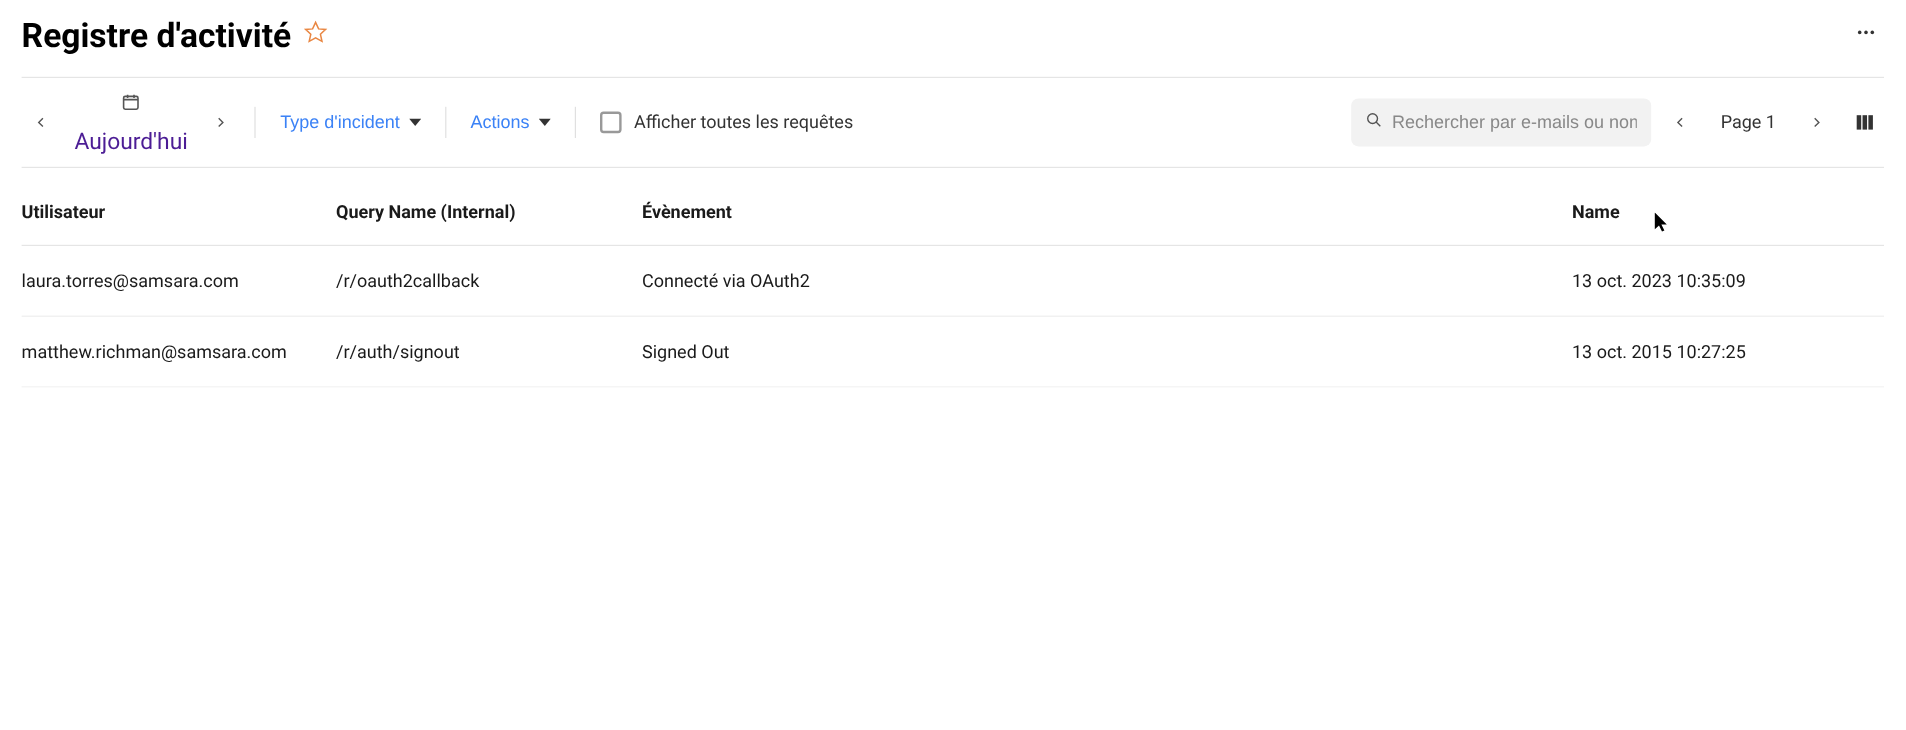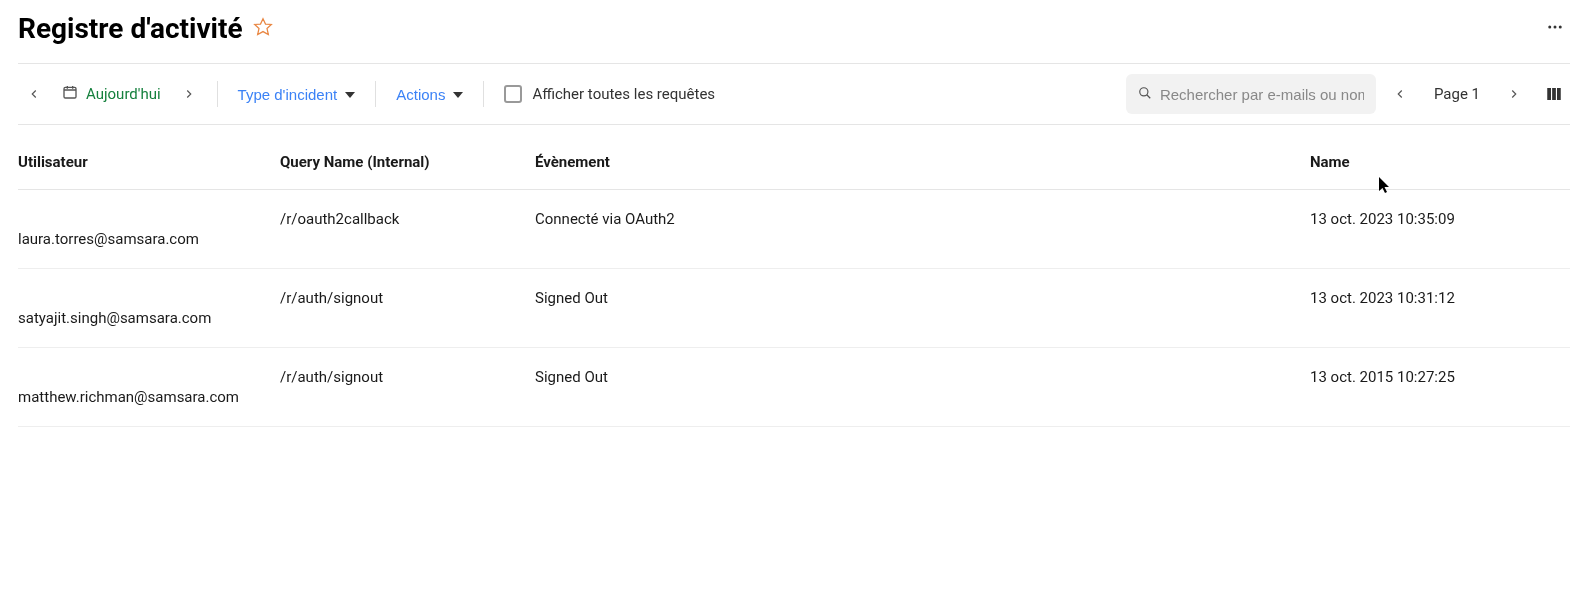--- a/index.html
+++ b/index.html
@@ -78,23 +78,24 @@
     .tb-divider {
       width: 1px;
       height: 26px;
       background: #e0e0e0;
       margin: 0 4px;
     }
     .date-label {
       display: flex;
       align-items: center;
       gap: 8px;
-      font-size: 15px;
-      color: #15803d;
+      font-size: 19px;
+      color: #4c1d95;
       padding: 0 4px;
+      flex-direction: column;
     }
     .chevron svg, .calendar-icon svg, .caret svg, .search-icon svg, .columns-icon svg {
       width: 14px;
       height: 14px;
       stroke: #555;
       fill: none;
       stroke-width: 2;
     }
     .calendar-icon svg {
       width: 16px;
@@ -191,21 +192,20 @@
       vertical-align: top;
     }
     .col-user { width: 262px; margin-left: 44px; }
     .col-query { width: 255px; }
     .col-event { width: auto; }
     .col-date { width: 260px; }
     .user-cell {
       max-width: 245px;
       word-wrap: break-word;
       overflow-wrap: break-word;
-      margin-top: 20px;
     }
     .cursor {
       position: absolute;
       left: 1378px;
       top: 177px;
       pointer-events: none;
     }
     .cursor svg {
       width: 14px;
       height: 18px;
@@ -333,28 +333,20 @@
         <tr>
           <td>
             <div class="user-cell">laura.torres@samsara.com</div>
           </td>
           <td>/r/oauth2callback</td>
           <td>Connecté via OAuth2</td>
           <td>13 oct. 2023 10:35:09</td>
         </tr>
         <tr>
           <td>
-            <div class="user-cell">satyajit.singh@samsara.com</div>
-          </td>
-          <td>/r/auth/signout</td>
-          <td>Signed Out</td>
-          <td>13 oct. 2023 10:31:12</td>
-        </tr>
-        <tr>
-          <td>
             <div class="user-cell">matthew.richman@samsara.com</div>
           </td>
           <td>/r/auth/signout</td>
           <td>Signed Out</td>
           <td>13 oct. 2015 10:27:25</td>
         </tr>
       </tbody>
   </table>
 </div>
 

